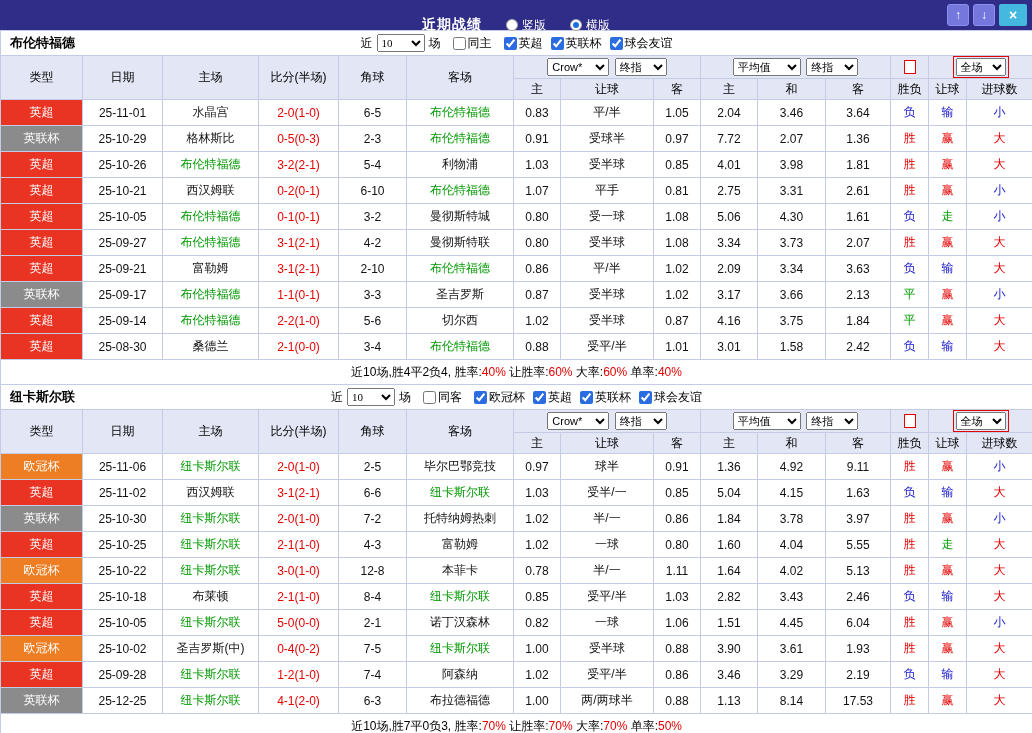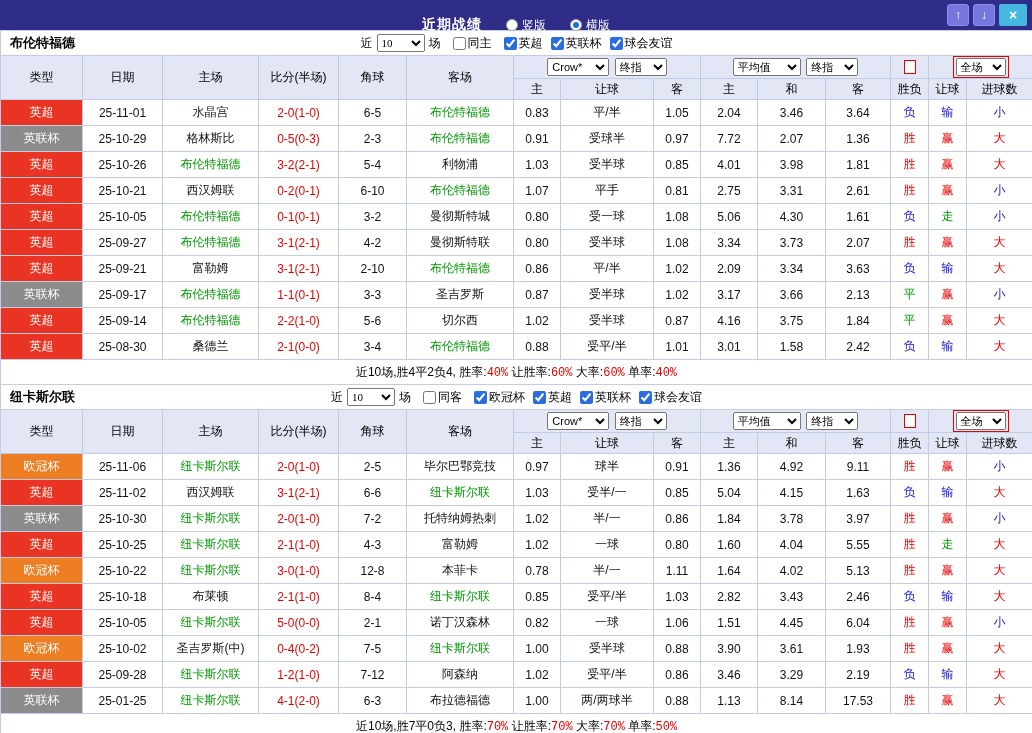--- a/index.html
+++ b/index.html
@@ -46,21 +46,21 @@
   .league-list { display:inline-flex; align-items:center; }
   tr.header-row td { background:var(--header-bg,#e3e7f5); height:21px; font-size:12px; color:#000; }
   .hsel { height:18px; font-size:11px; font-family:inherit; margin:0 1px; }
   .red-box { display:inline-block; width:12px; height:14px; border:1px solid #e60000; vertical-align:middle; background:#fff; }
   .red-wrap { display:inline-block; border:1px solid #e60000; padding:1px; line-height:0; }
   tr.data-row td { background:#fff; }
   td.type-cell { color:#fff; font-size:12px; }
   td.score-cell { color:var(--score-red,#e60000); }
   td.team-hl { color:var(--team-green,#009900); }
   tr.summary-row td { height:25px; background:#fff; font-size:12px; color:#000; }
-  .red-val { color:var(--score-red,#e60000);font-family:Liberation Mono, monospace; }
+  .red-val { color:var(--score-red,#e60000); }
 </style>
 </head>
 <body>
 
 <div class="app">
 
   <div class="topbar">
     <div class="topbar-center">
       <span class="panel-title">近期战绩</span>
       <span class="radio-opt">
@@ -582,36 +582,36 @@
     <td style="color: rgb(230, 0, 0);">胜</td>
     <td style="color: rgb(230, 0, 0);">赢</td>
     <td style="color: rgb(230, 0, 0);">大</td>
   </tr>
 
   <tr class="data-row">
     <td class="type-cell" style="background: rgb(233, 51, 35);">英超</td>
     <td>25-09-28</td>
     <td class="team-hl">纽卡斯尔联</td>
     <td class="score-cell">1-2(1-0)</td>
-    <td>7-12</td>
+    <td>7-4</td>
     <td>阿森纳</td>
     <td>1.02</td>
     <td>受平/半</td>
     <td>0.86</td>
     <td>3.46</td>
     <td>3.29</td>
     <td>2.19</td>
     <td style="color: rgb(20, 20, 204);">负</td>
     <td style="color: rgb(20, 20, 204);">输</td>
     <td style="color: rgb(230, 0, 0);">大</td>
   </tr>
 
   <tr class="data-row">
     <td class="type-cell" style="background: rgb(139, 139, 139);">英联杯</td>
-    <td>25-01-25</td>
+    <td>25-12-25</td>
     <td class="team-hl">纽卡斯尔联</td>
     <td class="score-cell">4-1(2-0)</td>
     <td>6-3</td>
     <td>布拉德福德</td>
     <td>1.00</td>
     <td>两/两球半</td>
     <td>0.88</td>
     <td>1.13</td>
     <td>8.14</td>
     <td>17.53</td>

